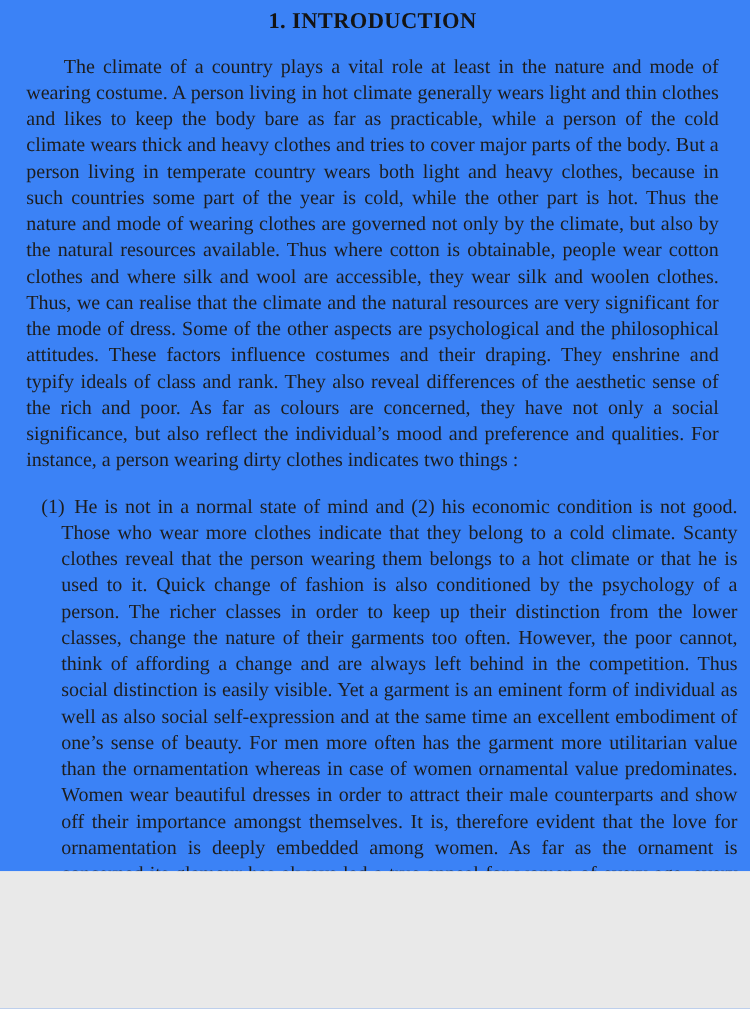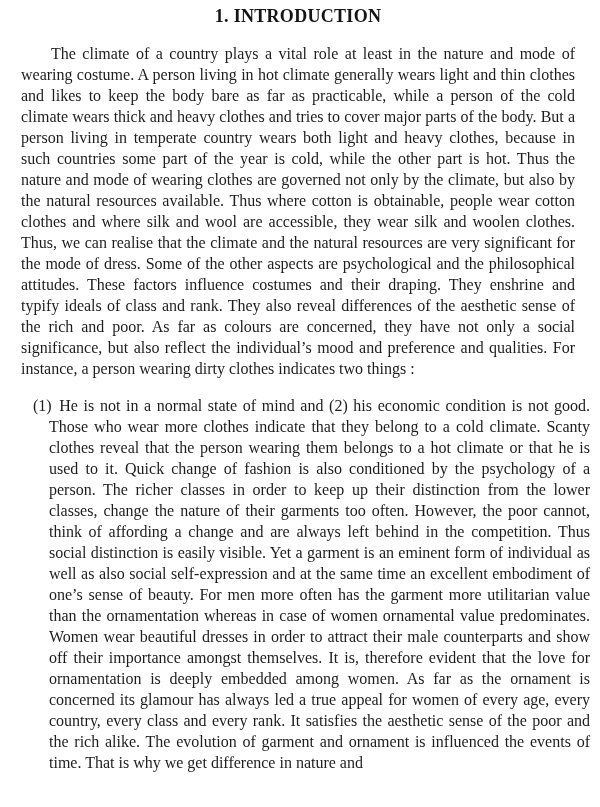--- a/index.html
+++ b/index.html
@@ -3,23 +3,23 @@
 <meta charset="utf-8">
 <style>
   html, body {
     margin: 0;
     padding: 0;
     background: #e9e9e9;
   }
   .page {
     position: relative;
     width: 600px;
-    height: 807px;
+    height: 697px;
     margin: 0 auto;
-    background: #ffffff;
+    background: #3b82f6;
     overflow: hidden;
     box-sizing: border-box;
     padding: 6px 9px 0 5px;
     font-family: "Liberation Serif", "DejaVu Serif", serif;
     color: #1d1d1d;
   }
   .title {
     margin: 0 0 13px 0;
     text-align: center;
     font-size: 18px;

